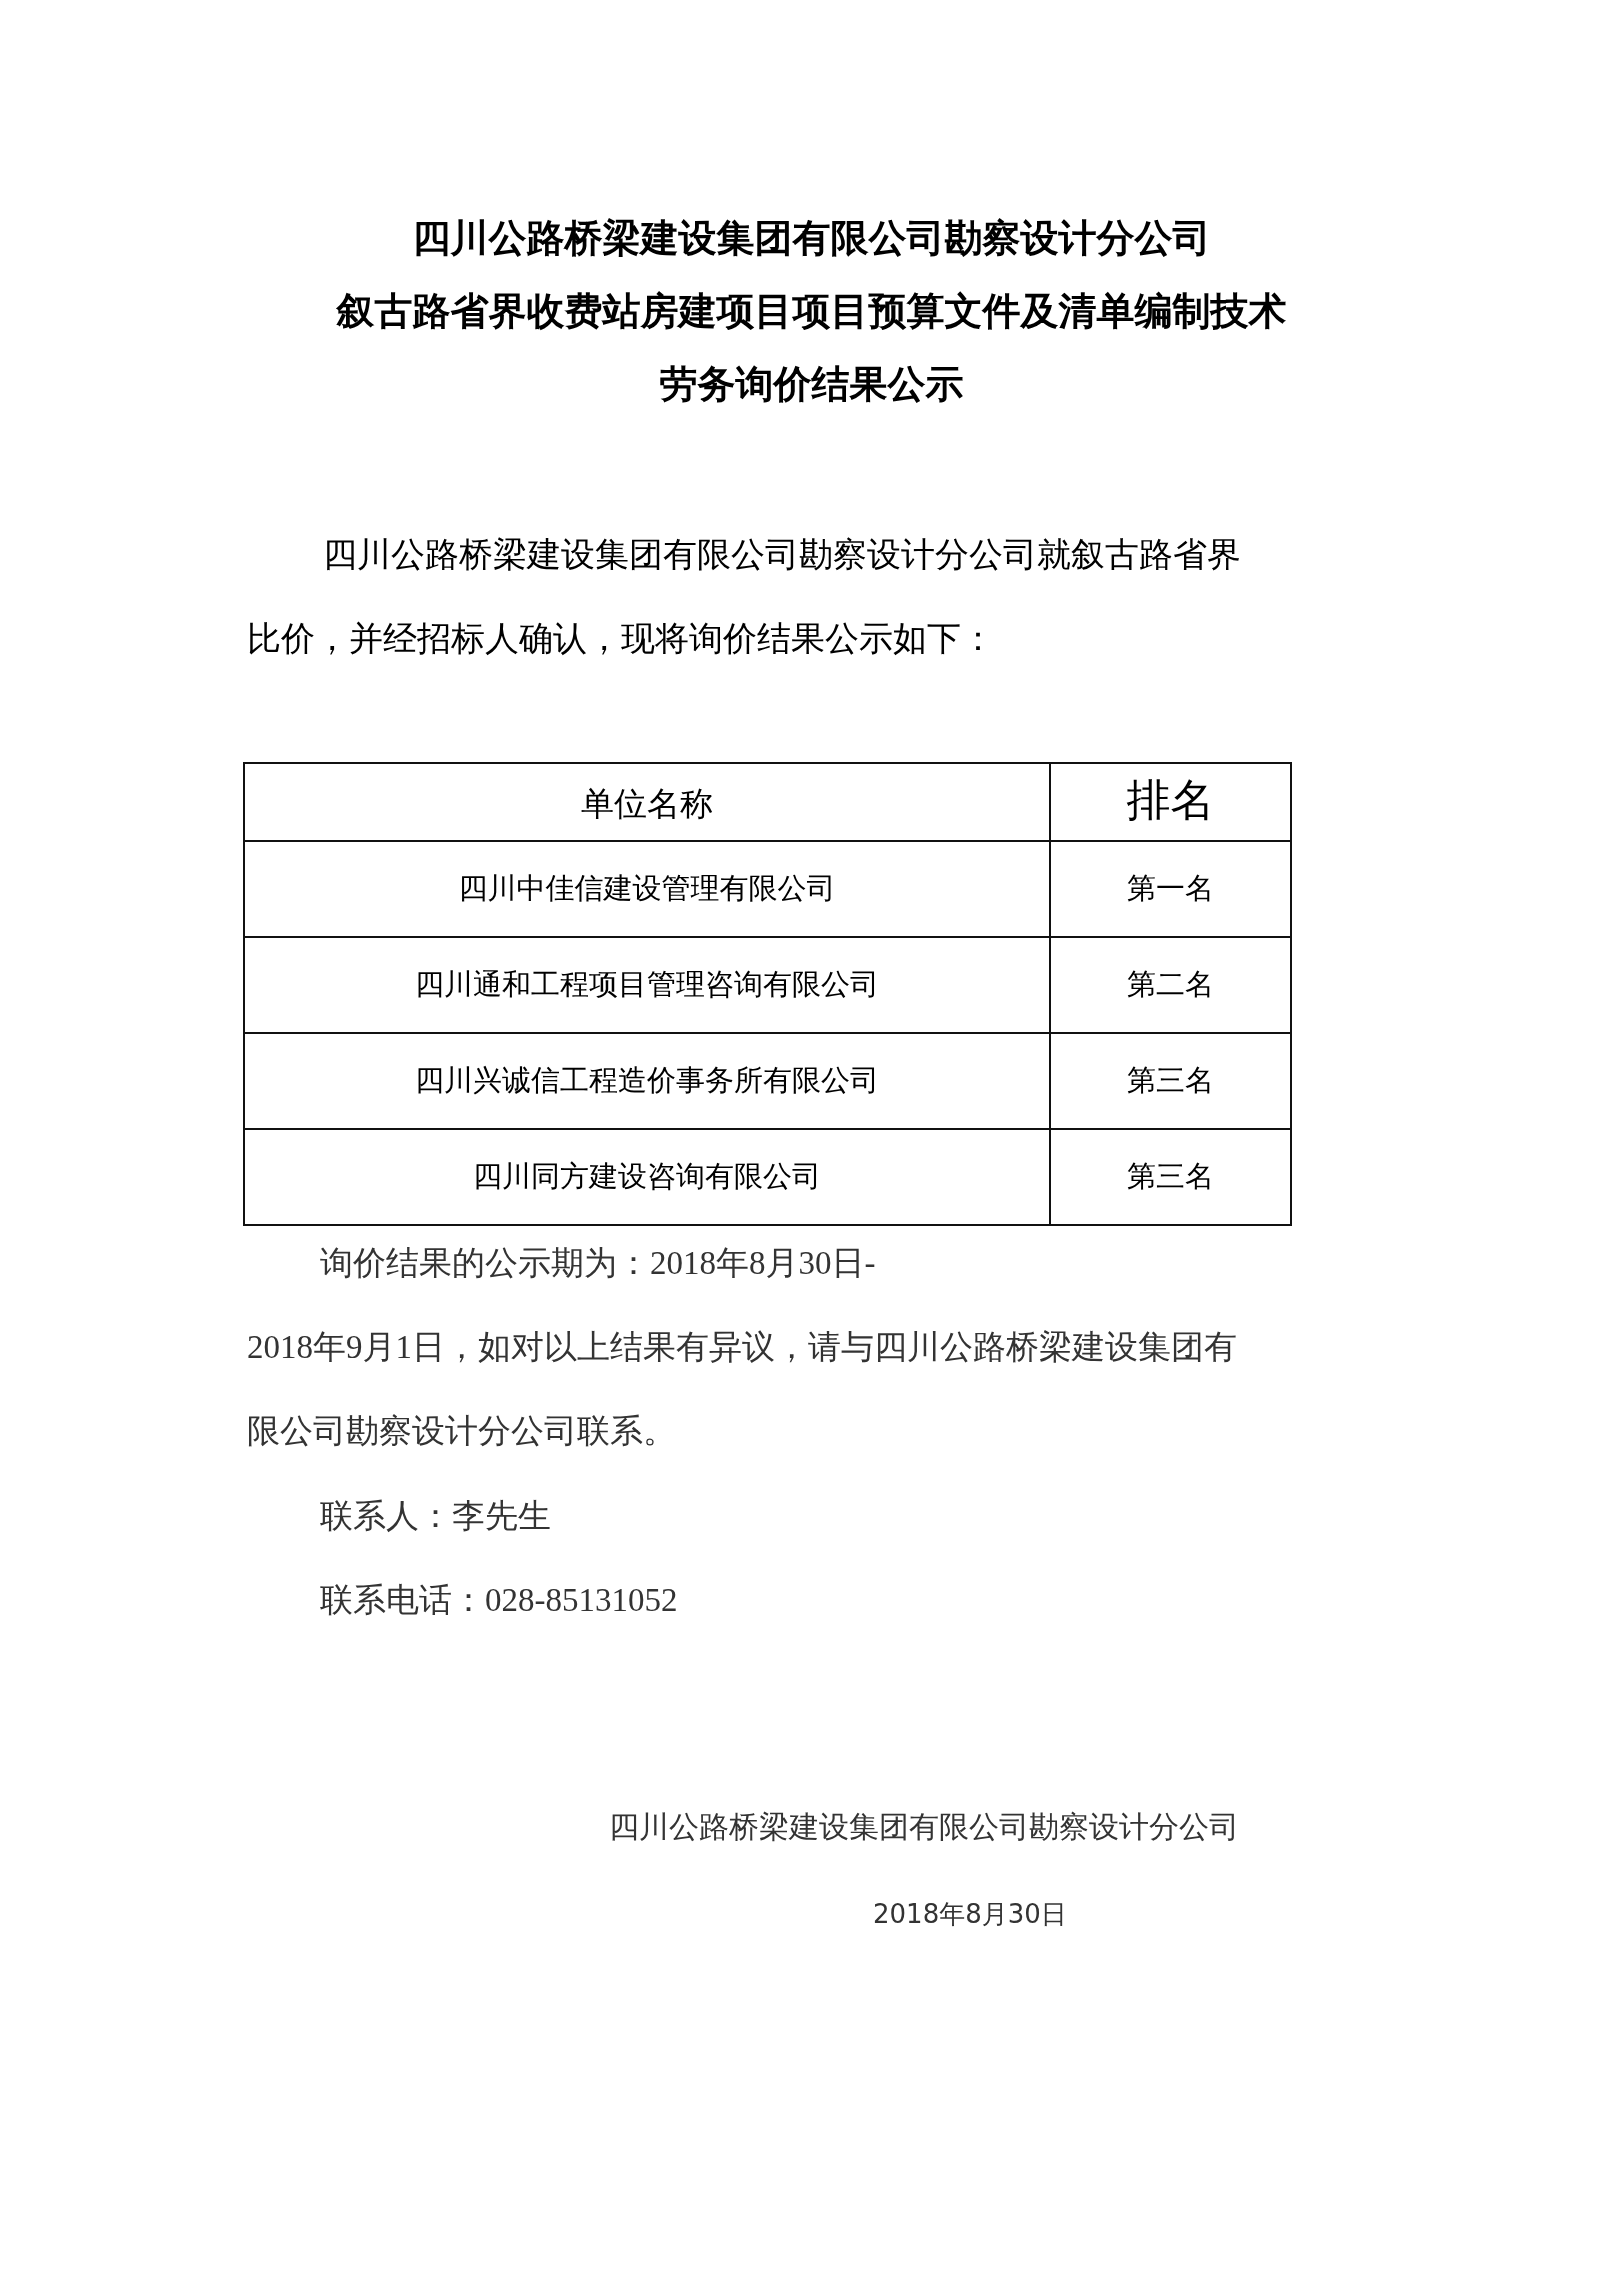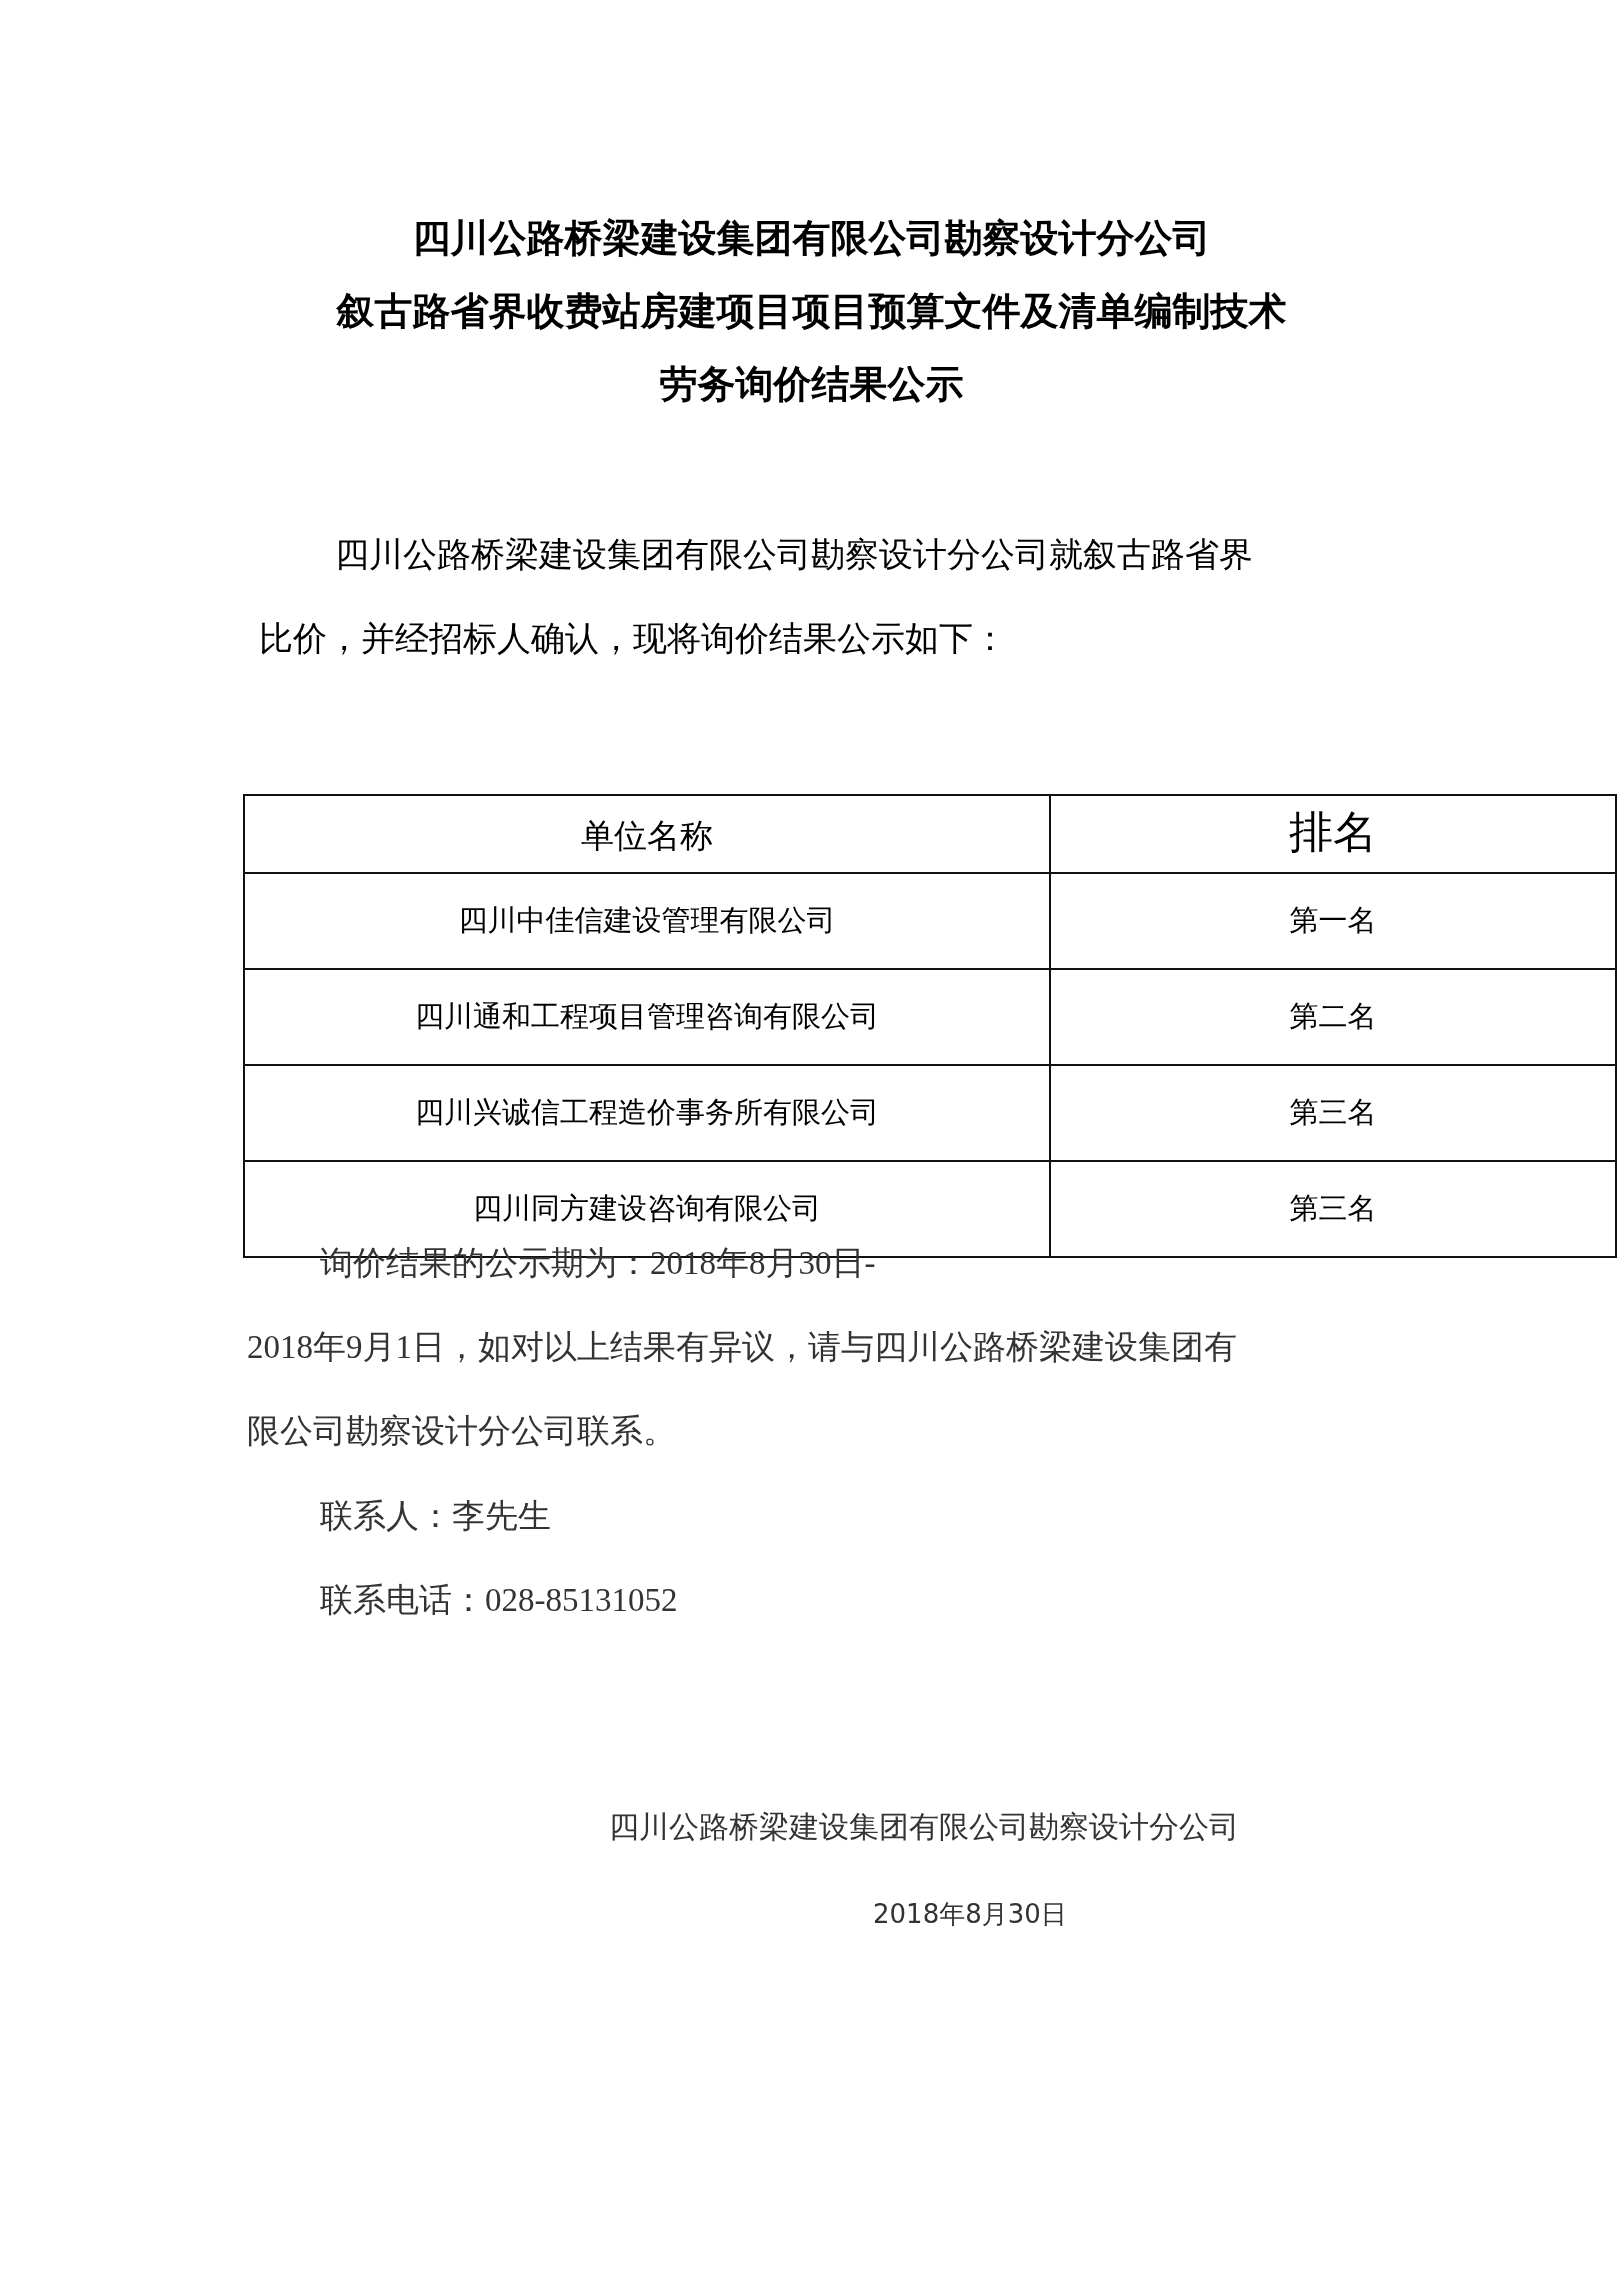--- a/index.html
+++ b/index.html
@@ -31,31 +31,30 @@
     .t3 { top: 361px; }
 
     .para {
       position: absolute;
       left: 247px;
       width: 1136px;
       font-size: 34px;
       line-height: 84px;
       color: #000;
       text-align: justify;
-      margin-left: 12px;
     }
     .para .line { display: block; white-space: nowrap; height: 84px; }
     .intro { top: 512px; }
     .intro .l1 { padding-left: 76px; }
 
     table.results {
       position: absolute;
       left: 243px;
-      top: 794px;
-      width: 1374px;
+      top: 762px;
+      width: 1049px;
       border-collapse: collapse;
       font-size: 29px;
       color: #000;
       padding-left: 23px;
     }
     table.results td, table.results th {
       border: 2px solid #111;
       text-align: center;
       vertical-align: middle;
       padding: 0;

